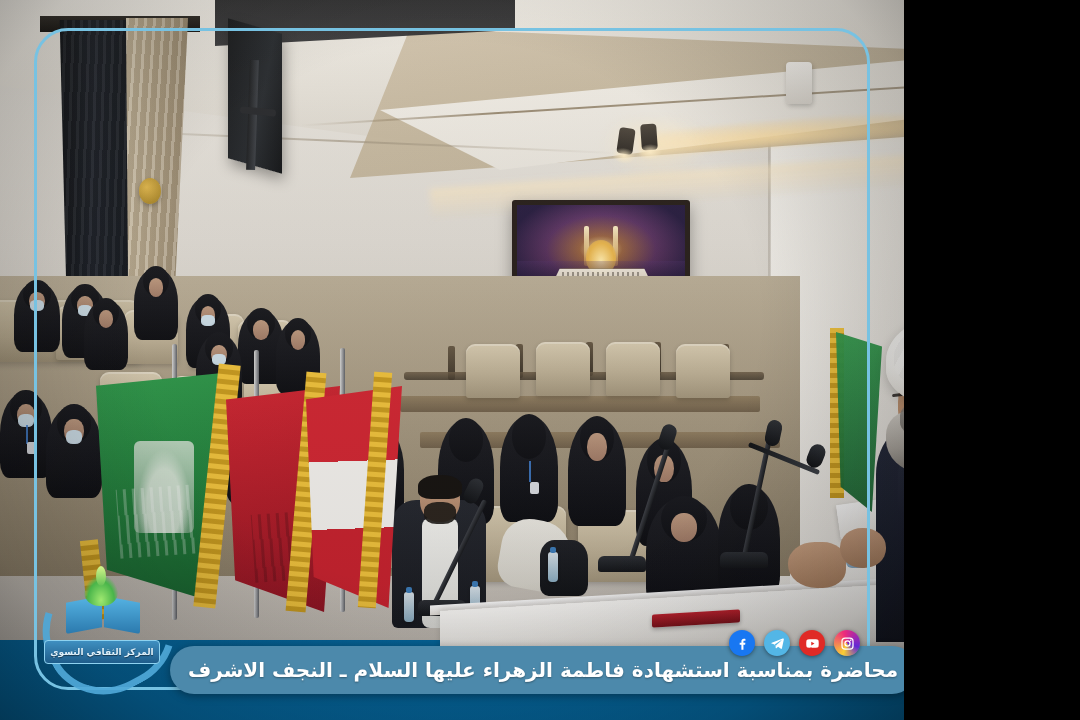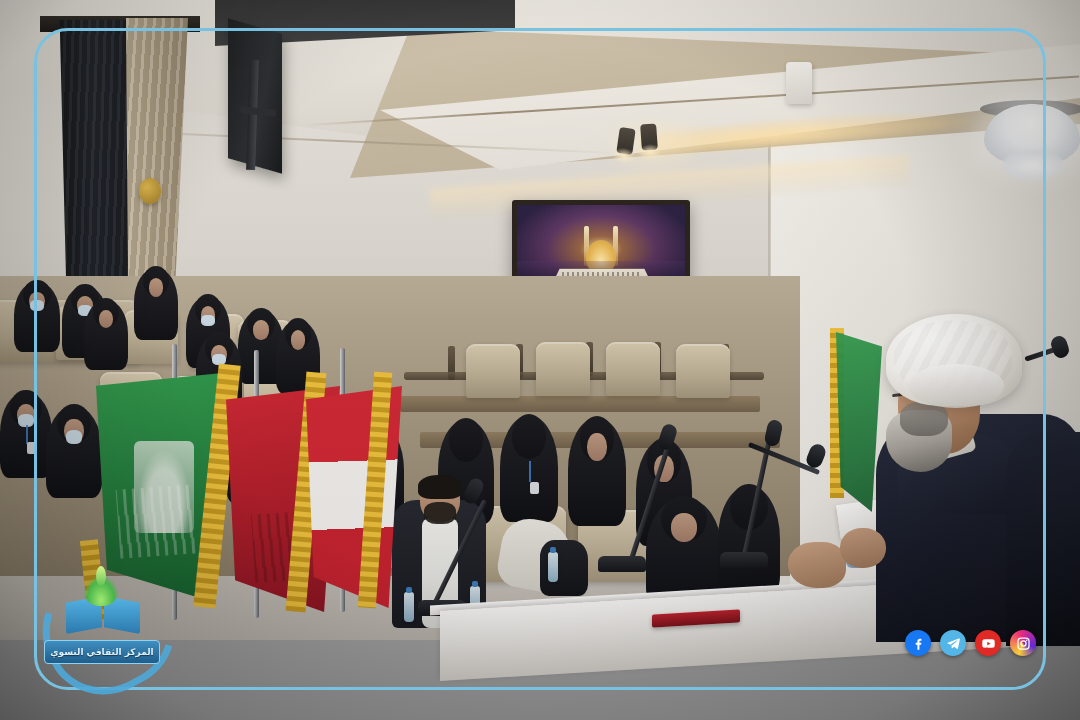--- a/index.html
+++ b/index.html
@@ -1,23 +1,23 @@
 <!DOCTYPE html>
 <html lang="ar"><head>
 <meta charset="utf-8">
 <title>Lecture Photo Card</title>
 <style>
   html,body{margin:0;padding:0;background:#000;}
   body{font-family:"DejaVu Sans","Liberation Sans",sans-serif;}
 
   #stage{
     position:relative;
-    width:1080px;height:720px;
+    width:904px;height:720px;
     overflow:hidden;
-    background:#a3a3a3;
+    background:#0369a1;
   }
 
   
   .photo{position:absolute;inset:0;overflow:hidden;}
 
   
   .wall{
     position:absolute;left:0;top:0;width:1080px;height:640px;
     background:
       linear-gradient(180deg,#e6e3dd 0%,#ddd9d2 38%,#d2cdc5 62%,#bdb7ae 100%);
@@ -835,20 +835,23 @@
 
   <div class="logo">
     <div class="logo-swoosh"></div>
     <div class="logo-book"></div>
     <div class="logo-flame"></div>
     <div class="logo-band">
       <span class="logo-band-text">المركز الثقافي النسوي</span>
     </div>
   </div>
 
+  <div class="caption">
+    <span class="caption-text">محاضرة بمناسبة استشهادة فاطمة الزهراء عليها السلام ـ النجف الاشرف</span>
+  </div>
 
   <div class="social">
     <div class="sicon s-fb">
       <svg viewBox="0 0 24 24" fill="#ffffff">
           <path d="M13.5 22v-8h2.7l.4-3.1h-3.1V8.9c0-.9.25-1.5 1.55-1.5H16.7V4.6c-.29-.04-1.28-.12-2.43-.12-2.4 0-4.05 1.47-4.05 4.17v2.25H7.5V14h2.72v8h3.28z"></path>
         </svg>
     </div>
     <div class="sicon s-tg">
       <svg viewBox="0 0 24 24" fill="#ffffff">
           <path d="M21.3 3.6 2.9 10.7c-1.1.43-1.09 1.04-.2 1.31l4.6 1.44 1.77 5.43c.21.59.38.81.8.81.41 0 .59-.19.81-.41l2.2-2.14 4.58 3.38c.84.47 1.45.23 1.66-.78l3-14.13c.3-1.24-.49-1.8-1.82-1.31zM7.9 13.2l9.93-6.26c.44-.27.85-.12.52.17l-8.5 7.67-.33 3.53-1.62-5.11z"></path>

